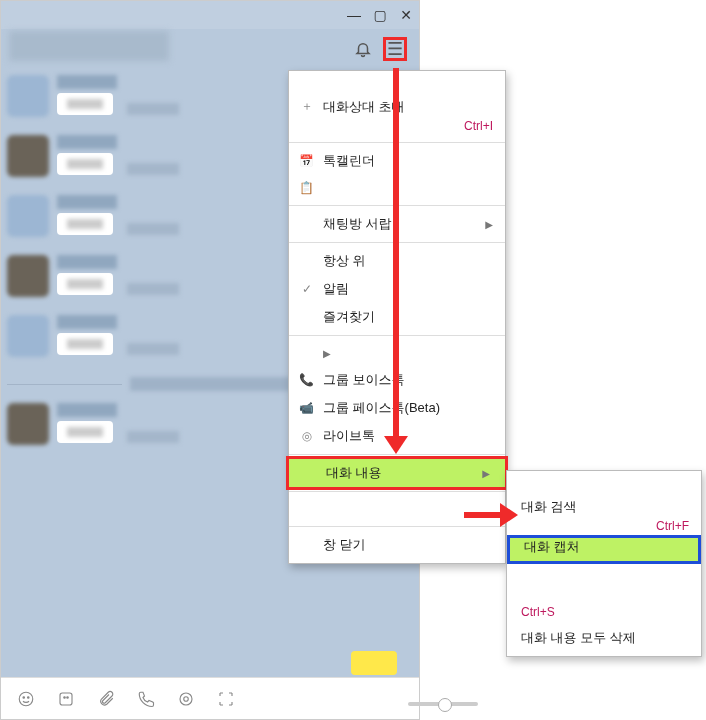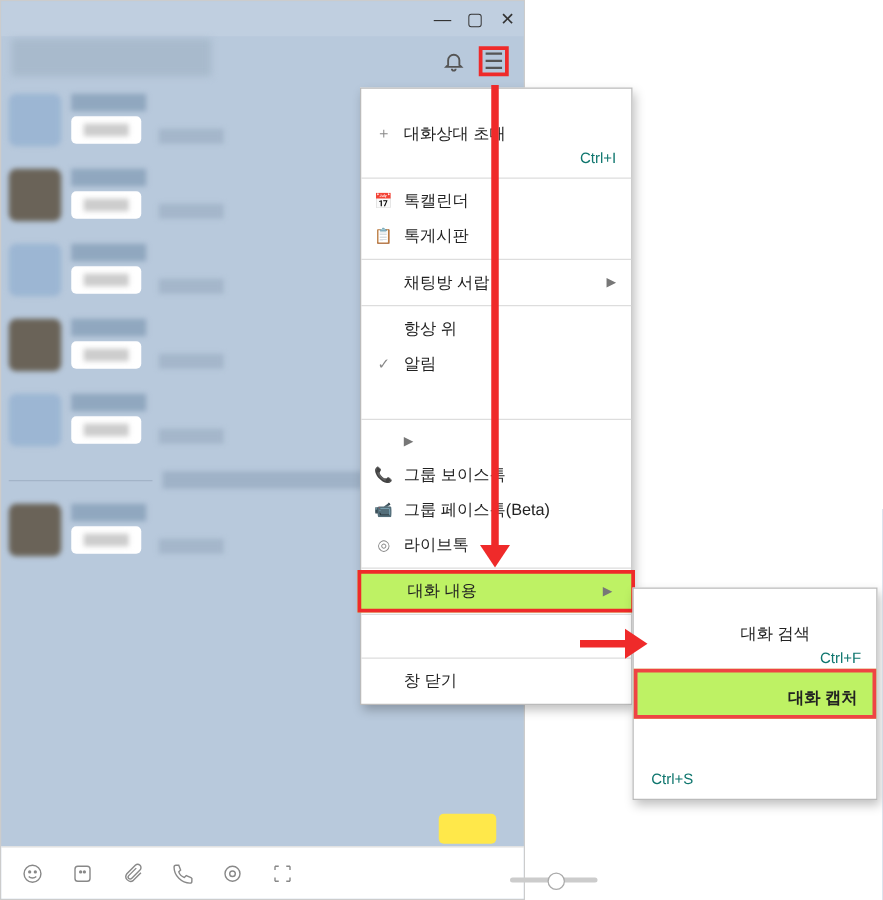--- a/index.html
+++ b/index.html
@@ -151,46 +151,45 @@
       color: #222;
       gap: 8px;
       position: relative;
     }
     .menu-item .micon {
       width: 16px; height: 16px;
       display:flex; align-items:center; justify-content:center;
       color: #888; font-size: 12px;
     }
     .menu-item .label { flex: 1; }
-    .menu-item .shortcut { color: #0f766e; font-size: 12px; margin-top: 39px; }
+    .menu-item .shortcut { color: #be185d; font-size: 12px; margin-top: 39px; }
     .menu-item .chev { color: #777; font-size: 10px; }
     .menu-sep { height: 1px; background: #ddd; margin: 4px 0; }
     .menu-item.highlighted {
       border: 3px solid #ef2a2a;
       margin: -3px -3px;
       padding: 5px 15px 5px 13px;
       background: #bef264;
     }
     
     .submenu {
       position: absolute;
       left: 506px; top: 470px;
       width: 196px;
       background: #fff;
       border: 1px solid #bbb;
       box-shadow: 2px 4px 8px rgba(0,0,0,0.25);
       z-index: 40;
       padding: 4px 0;
     }
-    .submenu .menu-item { padding: 5px 12px 5px 14px; text-align: right; }
+    .submenu .menu-item { padding: 5px 12px 5px 14px; }
     .submenu .menu-item.highlighted {
-      border: 3px solid #ef4444;
+      border: 3px solid #1d4ed8;
       margin: -3px 0;
-      padding: 11px 12px 5px 14px;
-      font-weight: bold;
+      padding: 0 12px 5px 14px;
     }
     
     .arrow-down {
       position: absolute;
       left: 393px; top: 68px;
       width: 6px;
       height: 370px;
       background: #ef2a2a;
       z-index: 60;
     }
@@ -372,39 +371,39 @@
       <span class="label">대화상대 초대</span>
       <span class="shortcut">Ctrl+I</span>
     </div>
     <div class="menu-sep"></div>
     <div class="menu-item">
       <span class="micon">📅</span>
       <span class="label">톡캘린더</span>
     </div>
     <div class="menu-item">
       <span class="micon">📋</span>
-      <span class="label">톡게시판</span>
     </div>
     <div class="menu-sep"></div>
     <div class="menu-item">
       <span class="micon"></span>
       <span class="label">채팅방 서랍</span>
       <span class="chev">▶</span>
     </div>
     <div class="menu-sep"></div>
     <div class="menu-item">
       <span class="micon"></span>
       <span class="label">항상 위</span>
     </div>
     <div class="menu-item">
       <span class="micon">✓</span>
       <span class="label">알림</span>
     </div>
     <div class="menu-item">
       <span class="micon"></span>
+      <span class="label">즐겨찾기</span>
     </div>
     <div class="menu-sep"></div>
     <div class="menu-item">
       <span class="micon"></span>
       <span class="chev">▶</span>
     </div>
     <div class="menu-item">
       <span class="micon">📞</span>
       <span class="label">그룹 보이스톡</span>
     </div>
@@ -437,18 +436,21 @@
     <div class="menu-item">
       <span class="label">대화 검색</span>
       <span class="shortcut">Ctrl+F</span>
     </div>
     <div class="menu-item highlighted">
       <span class="label">대화 캡처</span>
     </div>
     <div class="menu-item">
       <span class="shortcut">Ctrl+S</span>
     </div>
+    <div class="menu-item">
+      <span class="label">대화 내용 모두 삭제</span>
+    </div>
   </div>
 
 <div class="arrow-down"></div>
 <div class="arrow-right"></div>
 
 <div class="slider"></div>
 
 </body></html>

